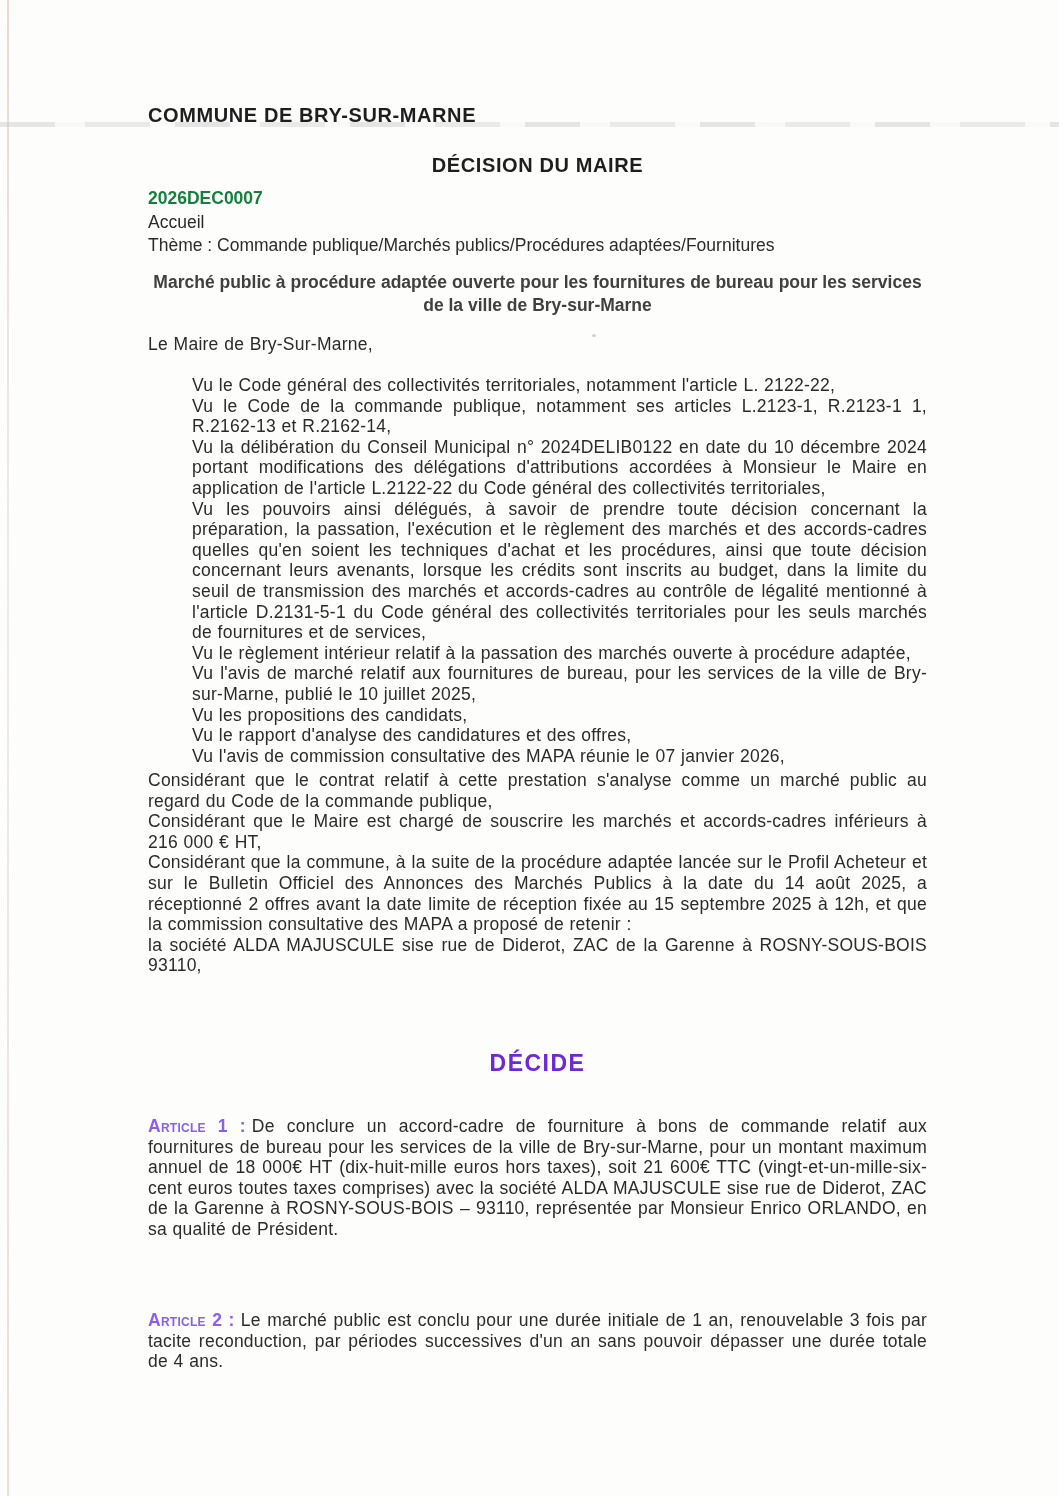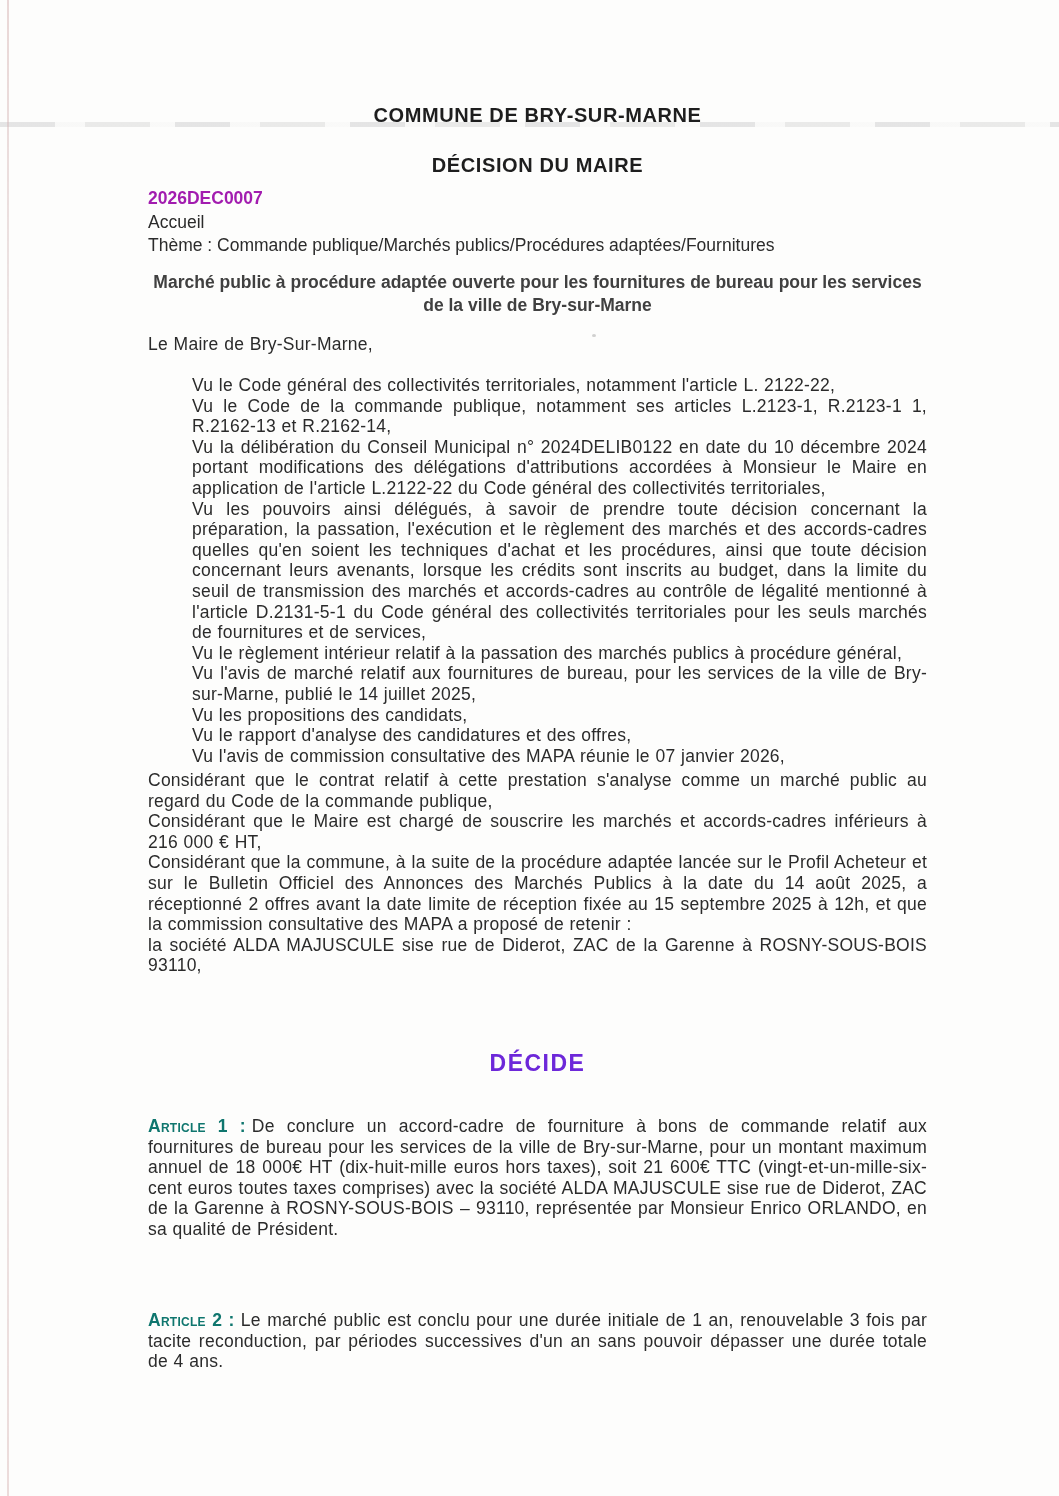--- a/index.html
+++ b/index.html
@@ -17,40 +17,39 @@
     position: absolute;
     left: 148px;
     top: 0;
     width: 779px;
     height: 100%;
   }
   .content > * { position: absolute; left: 0; right: 0; margin: 0; }
 
   .doc-title {
     top: 104px;
-    text-align: center;
     font-size: 20px;
     font-weight: bold;
     letter-spacing: 0.6px;
     color: #1e1e1e;
   }
   .doc-subtitle {
     top: 154px;
     text-align: center;
     font-size: 20px;
     font-weight: bold;
     letter-spacing: 0.6px;
     color: #1e1e1e;
   }
   .meta {
     top: 187px;
     font-size: 17.5px;
     line-height: 23.5px;
   }
-  .meta .ref { font-weight: bold; color: #a21caf; }
+  .meta .ref { font-weight: bold; color: #15803d; }
 
   .subject {
     top: 271px;
     text-align: center;
     font-size: 17.5px;
     font-weight: bold;
     line-height: 23px;
     color: #404040;
   }
 
@@ -74,21 +73,21 @@
     letter-spacing: 1.5px;
     color: #6d28d9;
   }
 
   .article-1 { top: 1116px; }
   .article-2 { top: 1310px; }
   .article-label {
     font-weight: bold;
     font-variant: small-caps;
     margin-right: 0.35em;
-    color: #0f766e;
+    color: #8b5cf6;
     margin-top: 28px;
   }
 
   
   .artifact-streak {
     position: absolute;
     top: 122px; left: 0;
     width: 1059px; height: 5px;
     background: repeating-linear-gradient(90deg,
       rgba(168,168,168,0.28) 0px 55px,
@@ -141,22 +140,22 @@
 
     <div class="opening bodytext">
       <p>Le Maire de Bry-Sur-Marne,</p>
     </div>
 
     <div class="visas bodytext">
       <p>Vu le Code général des collectivités territoriales, notamment l'article L. 2122-22,</p>
       <p>Vu le Code de la commande publique, notamment ses articles L.2123-1, R.2123-1 1, R.2162-13 et R.2162-14,</p>
       <p>Vu la délibération du Conseil Municipal n° 2024DELIB0122 en date du 10 décembre 2024 portant modifications des délégations d'attributions accordées à Monsieur le Maire en application de l'article L.2122-22 du Code général des collectivités territoriales,</p>
       <p>Vu les pouvoirs ainsi délégués, à savoir de prendre toute décision concernant la préparation, la passation, l'exécution et le règlement des marchés et des accords-cadres quelles qu'en soient les techniques d'achat et les procédures, ainsi que toute décision concernant leurs avenants, lorsque les crédits sont inscrits au budget, dans la limite du seuil de transmission des marchés et accords-cadres au contrôle de légalité mentionné à l'article D.2131-5-1 du Code général des collectivités territoriales pour les seuls marchés de fournitures et de services,</p>
-      <p>Vu le règlement intérieur relatif à la passation des marchés publics à procédure général,</p>
-      <p>Vu l'avis de marché relatif aux fournitures de bureau, pour les services de la ville de Bry-sur-Marne, publié le 14 juillet 2025,</p>
+      <p>Vu le règlement intérieur relatif à la passation des marchés ouverte à procédure adaptée,</p>
+      <p>Vu l'avis de marché relatif aux fournitures de bureau, pour les services de la ville de Bry-sur-Marne, publié le 10 juillet 2025,</p>
       <p>Vu les propositions des candidats,</p>
       <p>Vu le rapport d'analyse des candidatures et des offres,</p>
       <p>Vu l'avis de commission consultative des MAPA réunie le 07 janvier 2026,</p>
     </div>
 
     <div class="considerants bodytext">
       <p>Considérant que le contrat relatif à cette prestation s'analyse comme un marché public au regard du Code de la commande publique,</p>
       <p>Considérant que le Maire est chargé de souscrire les marchés et accords-cadres inférieurs à 216 000 € HT,</p>
       <p>Considérant que la commune, à la suite de la procédure adaptée lancée sur le Profil Acheteur et sur le Bulletin Officiel des Annonces des Marchés Publics à la date du 14 août 2025, a réceptionné 2 offres avant la date limite de réception fixée au 15 septembre 2025 à 12h, et que la commission consultative des MAPA a proposé de retenir :</p>
       <p>la société ALDA MAJUSCULE sise rue de Diderot, ZAC de la Garenne à ROSNY-SOUS-BOIS 93110,</p>

